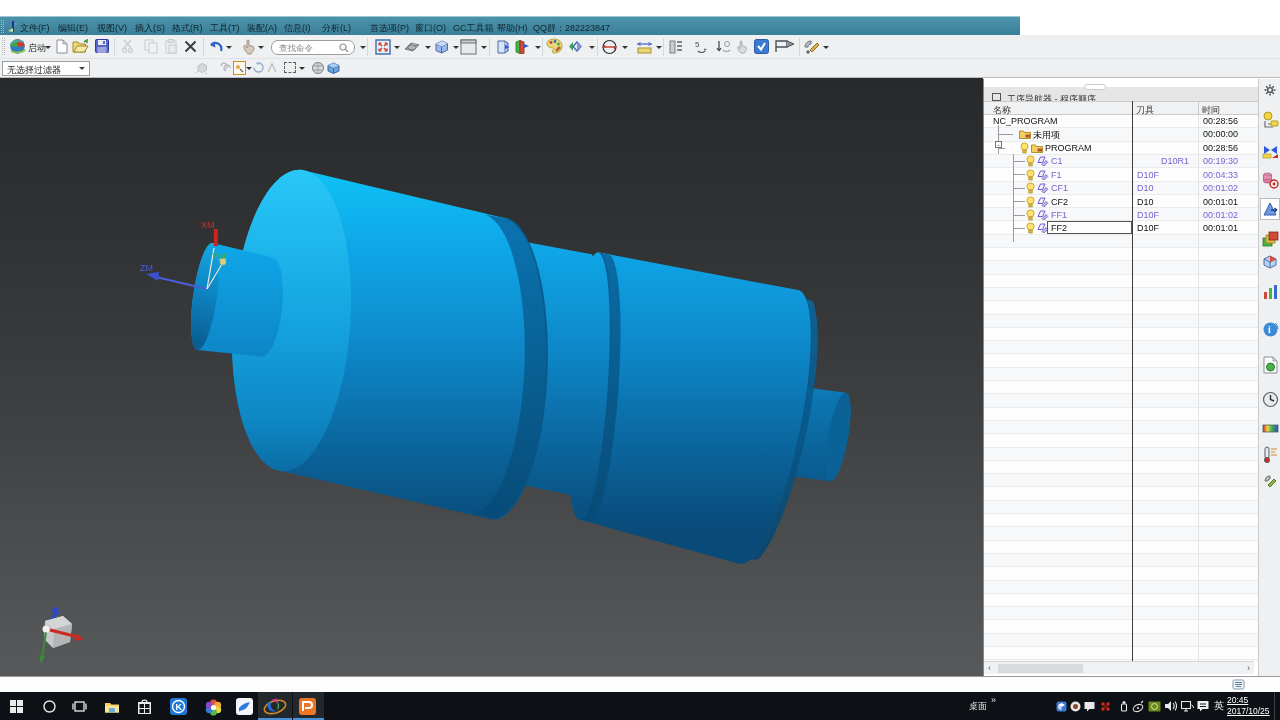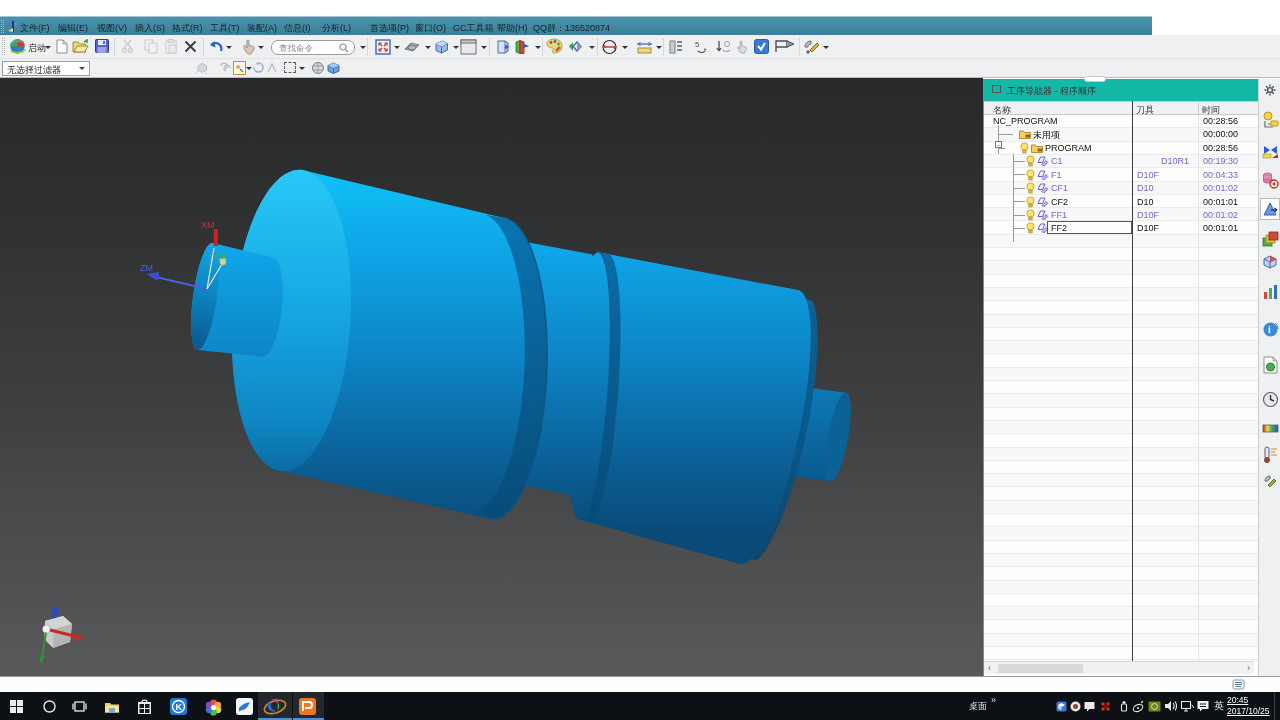--- a/index.html
+++ b/index.html
@@ -10,42 +10,42 @@
 
 
 #titlebar { left:0; top:0; width:1280px; height:16px; background:#f4f5f6; }
 #nxlogo { left:3px; top:1px; font-size:13px; font-weight:bold; color:#8b9197; letter-spacing:2.5px; }
 #titlesep { left:27px; top:1px; width:1px; height:14px; background:#c8ccce; }
 #titletext { left:32px; top:3px; font-size:9.5px; color:#2b2b2b; }
 #siemens { left:1174px; top:3px; font-size:11px; font-weight:bold; color:#0f9a91; letter-spacing:1px; }
 .winbtn { top:2px; font-size:11px; color:#444; }
 
 
-#menubar { left:0; top:16px; width:1152px; height:19px; background:linear-gradient(#4b93aa,#3a7f98); border-top:1px solid #9fc6d2; }
+#menubar { left:0; top:16px; width:1020px; height:19px; background:linear-gradient(#4b93aa,#3a7f98); border-top:1px solid #9fc6d2; }
 .mitem { position:absolute; top:5px; font-size:9px; color:#10242e; white-space:nowrap; }
 
 
 #toolbar1 { left:0; top:35px; width:1280px; height:24px; background:#eef0f1; border-bottom:1px solid #e0e2e4; }
 #toolbar2 { left:0; top:59px; width:1280px; height:19px; background:#eef0f1; border-bottom:1px solid #b8babc; }
 .tsep { position:absolute; width:1px; background:#d5d7d9; }
 .combo { position:absolute; height:15px; background:#fff; border:1px solid #9a9ea1; font-size:9px; color:#222; padding:2px 0 0 4px; }
 .combo .arr { position:absolute; right:4px; top:5px; width:0; height:0; border-left:3px solid transparent; border-right:3px solid transparent; border-top:3.5px solid #444; }
 .searchbox { position:absolute; left:271px; top:5px; width:84px; height:15px; background:#fff; border:1px solid #9a9ea1; border-radius:7px; font-size:8.5px; color:#888; padding:2px 0 0 7px; }
 .caret { position:absolute; width:0; height:0; border-left:3px solid transparent; border-right:3px solid transparent; border-top:3.5px solid #333; }
 
 
 #viewport { left:0; top:78px; width:983px; height:598px; background:linear-gradient(#27292b 0%, #2f3133 25%, #3d3f41 55%, #4c4e50 80%, #58595b 100%); }
 
 
 #wm { left:1068px; top:40px; width:212px; height:40px; }
 #wmtext { position:absolute; left:50px; top:4px; font-size:26px; font-weight:bold; color:rgba(255,255,255,0.97); letter-spacing:3px; -webkit-text-stroke:0.5px rgba(190,195,200,0.30); }
 
 
 #panel { left:983px; top:79px; width:275px; height:597px; background:#fff; border-left:1px solid #888; }
-#panelhead { position:absolute; left:0; top:0; width:100%; height:22px; background:#14b8a6; }
+#panelhead { position:absolute; left:0; top:8px; width:100%; height:22px; background:#e5e5e5; }
 #paneltitle { position:absolute; left:23px; top:6px; font-size:9px; color:#333; }
 #ptable { position:absolute; left:0; top:22px; width:100%; }
 .phead { height:13px; background:#f0f1f2; border-top:1px solid #c9cbcd; border-bottom:1px solid #c9cbcd; font-size:9px; color:#333; }
 .prow { position:absolute; left:0; width:275px; height:13.3px; font-size:9px; color:#111; }
 .col2 { position:absolute; left:153px; }
 .col3 { position:absolute; left:219px; }
 .purple { color:#7a62cf; }
 
 
 #rightbar { left:1258px; top:79px; width:22px; height:597px; background:#eef0f1; border-left:1px solid #c9cbcd; }
@@ -76,21 +76,21 @@
     <div class="mitem" style="left:135px;">插入(S)</div>
     <div class="mitem" style="left:172px;">格式(R)</div>
     <div class="mitem" style="left:210px;">工具(T)</div>
     <div class="mitem" style="left:247px;">装配(A)</div>
     <div class="mitem" style="left:284px;">信息(I)</div>
     <div class="mitem" style="left:322px;">分析(L)</div>
     <div class="mitem" style="left:370px;">首选项(P)</div>
     <div class="mitem" style="left:415px;">窗口(O)</div>
     <div class="mitem" style="left:453px;">GC工具箱</div>
     <div class="mitem" style="left:497px;">帮助(H)</div>
-    <div class="mitem" style="left:533px;">QQ群：135520874</div>
+    <div class="mitem" style="left:533px;">QQ群：282223847</div>
   </div>
 
   <div id="toolbar1" class="abs">
     <div style="position:absolute;left:2px;top:3px;width:3px;height:17px;border-left:1px dotted #b5b8ba;border-right:1px dotted #b5b8ba;"></div>
     <svg style="position:absolute;left:9px;top:3px;" width="17" height="17" viewBox="0 0 17 17">
         <circle cx="8.5" cy="8.5" r="7.2" fill="#2e7dc2"></circle>
         <path d="M8.5,1.3 A7.2,7.2 0 0 1 15.7,8.5 L8.5,8.5 Z" fill="#d03a2a"></path>
         <path d="M1.3,8.5 A7.2,7.2 0 0 1 8.5,1.3 L8.5,8.5 Z" fill="#4aa33c"></path>
         <path d="M2,13 A8.5,4.5 0 0 0 16.2,11.5" stroke="#8fc63f" stroke-width="1.6" fill="none"></path>
         <path d="M15,4 A8.5,4.5 0 0 0 1.5,6" stroke="#3fb6d8" stroke-width="1.4" fill="none"></path>

